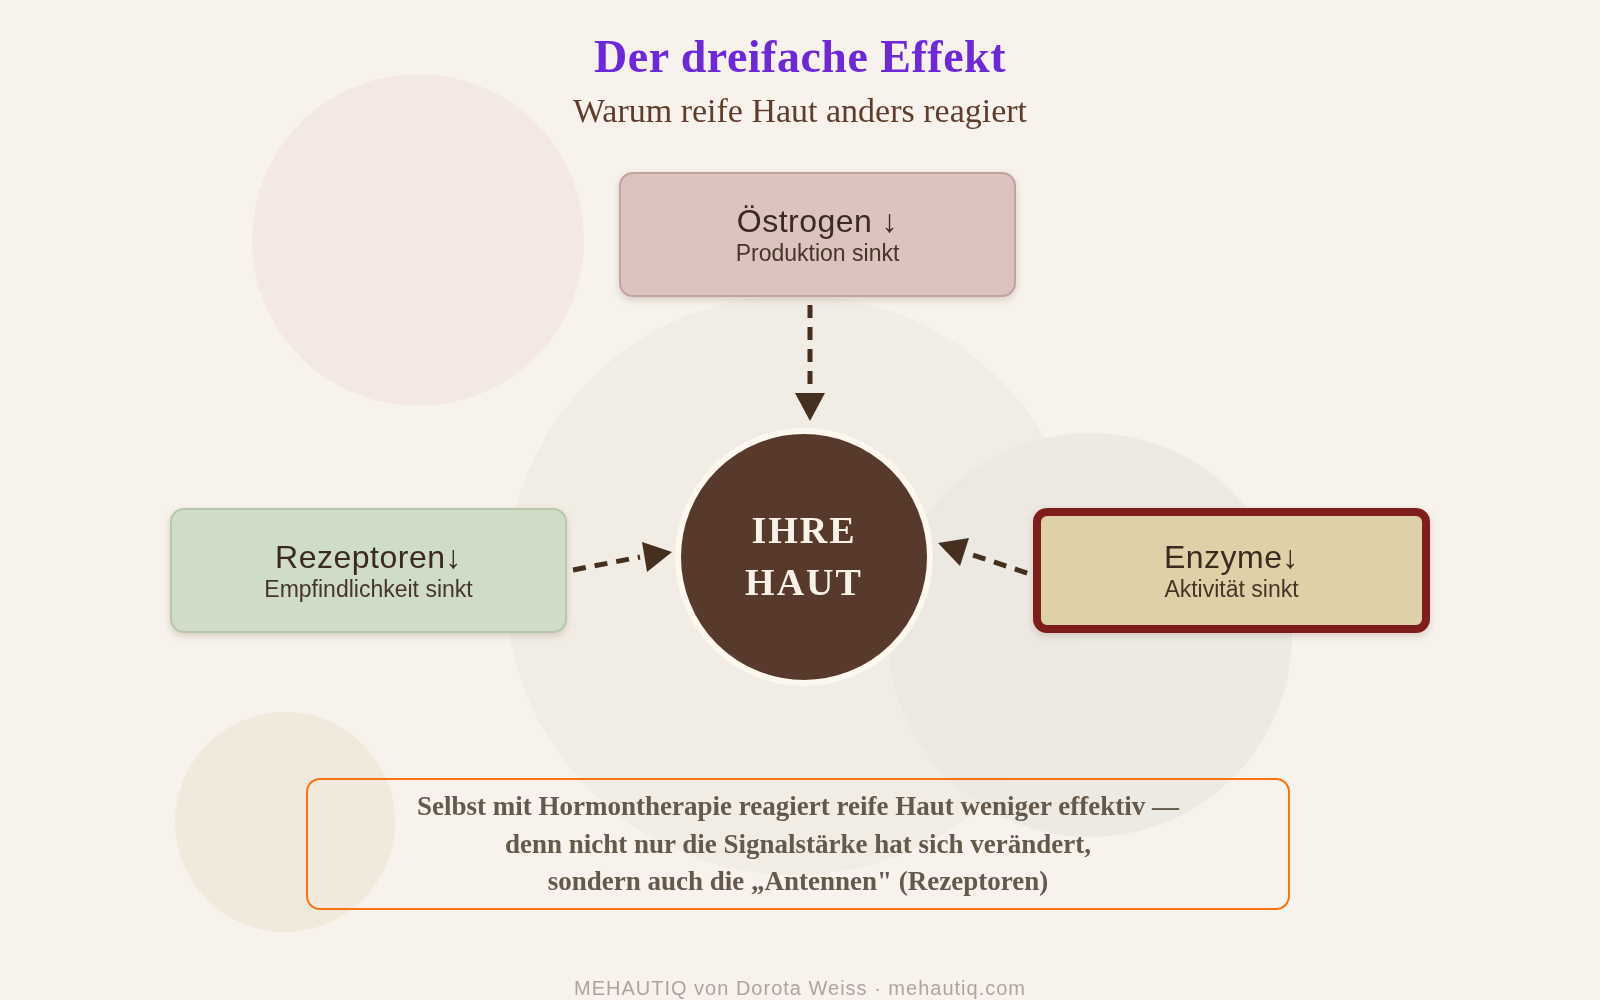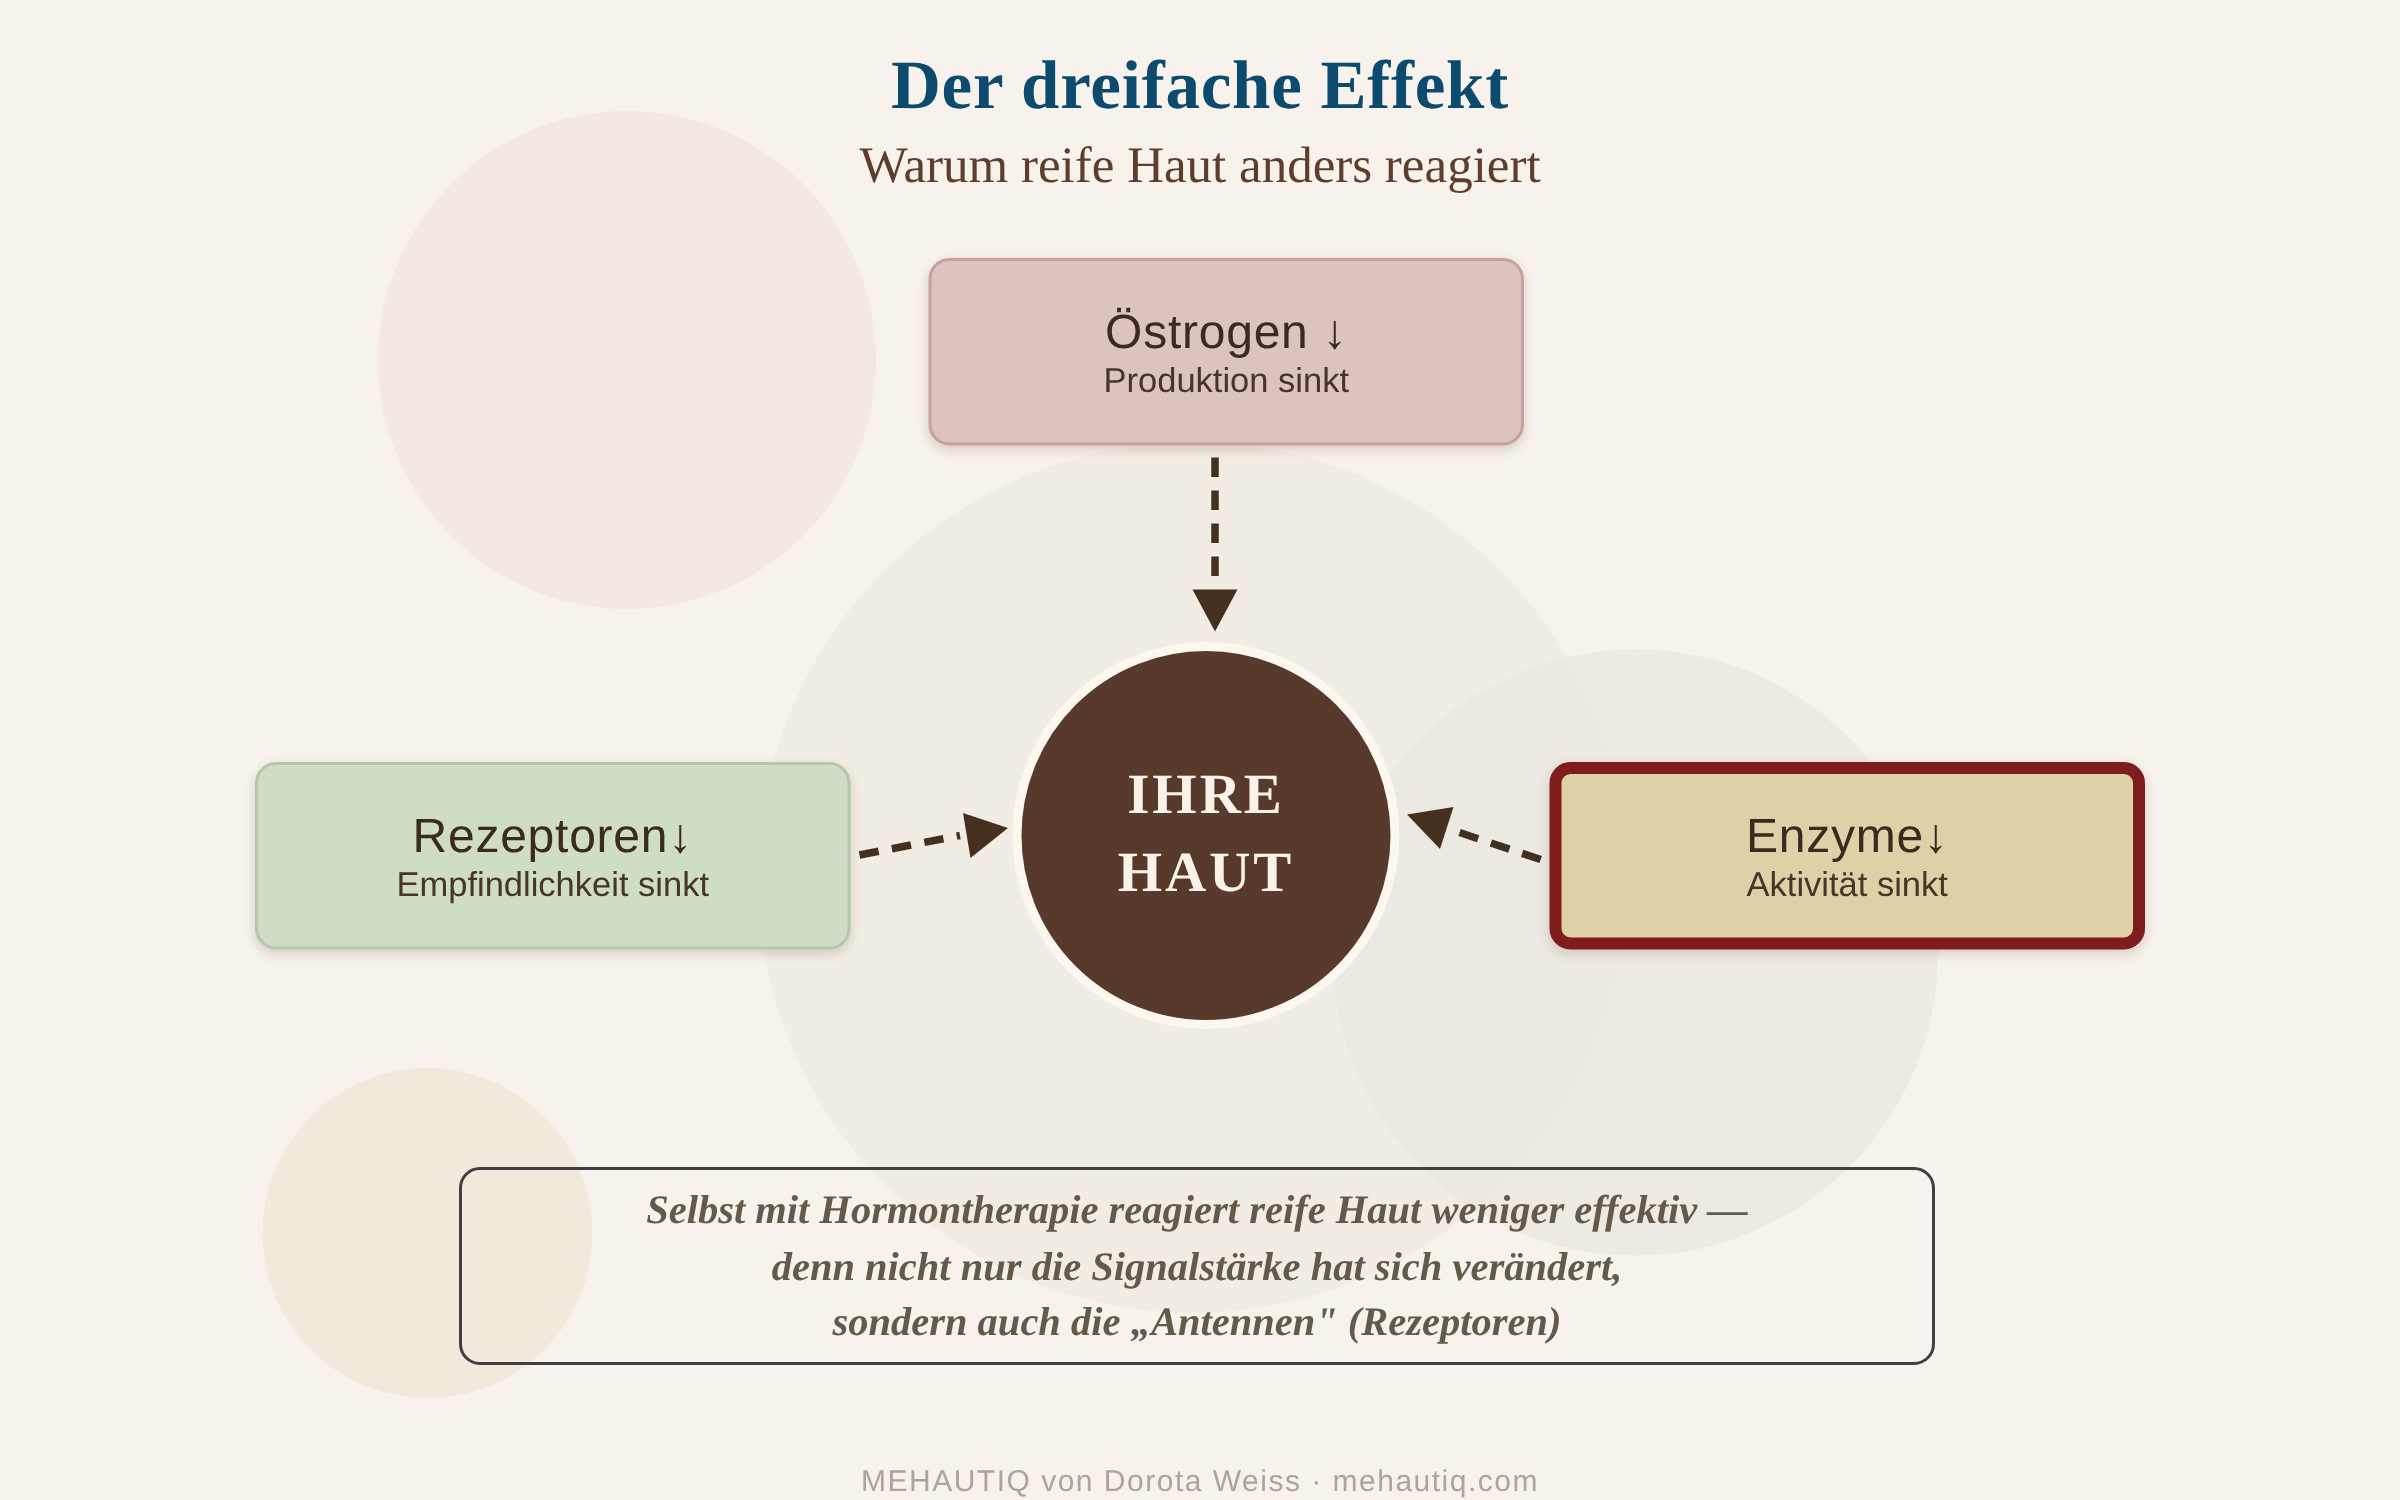--- a/index.html
+++ b/index.html
@@ -15,21 +15,21 @@
   .bg-circle { position: absolute; border-radius: 50%; }
   .c-pink   { left: 252px; top: 74px;  width: 332px; height: 332px; background: #f2e5e2; opacity: .8; }
   .c-beige  { left: 505px; top: 295px; width: 580px; height: 580px; background: #f0e9e0; opacity: .65; }
   .c-gray   { left: 888px; top: 433px; width: 404px; height: 404px; background: #eae7e1; opacity: .8; }
   .c-tan    { left: 175px; top: 712px; width: 220px; height: 220px; background: #f1e7da; opacity: .85; }
 
   .title {
     position: absolute; left: 0; top: 30px; width: 100%;
     margin: 0; text-align: center;
     font-family: "Liberation Serif", serif;
-    font-weight: 700; font-size: 46px; color: #0c4a6e;
+    font-weight: 700; font-size: 46px; color: #6d28d9;
     letter-spacing: 0.5px; z-index: 2;
   }
   .subtitle {
     position: absolute; left: 0; top: 92px; width: 100%;
     margin: 0; text-align: center;
     font-family: "Liberation Serif", serif;
     font-weight: 400; font-size: 34px; color: #5f3d2c;
     z-index: 2;
   }
 
@@ -79,26 +79,25 @@
   .skin-line {
     font-family: "Liberation Serif", serif;
     font-weight: 700; font-size: 38px; color: #f9f2e8;
     letter-spacing: 2px; line-height: 1.2;
   }
 
   .callout {
     position: absolute; z-index: 2;
     left: 306px; top: 778px; width: 984px; height: 132px;
     box-sizing: border-box;
-    border: 2px solid #404040; border-radius: 14px;
+    border: 2px solid #f97316; border-radius: 14px;
     background: transparent;
     display: flex; flex-direction: column;
     align-items: center; justify-content: center;
     gap: 5px;
-    font-style: italic;
   }
   .callout-line {
     font-family: "Liberation Serif", serif;
     font-weight: 700; font-size: 27px; color: #64594b;
     line-height: 1.2; text-align: center;
   }
 
   .footer {
     position: absolute; left: 0; top: 977px; width: 100%;
     text-align: center; z-index: 2;

